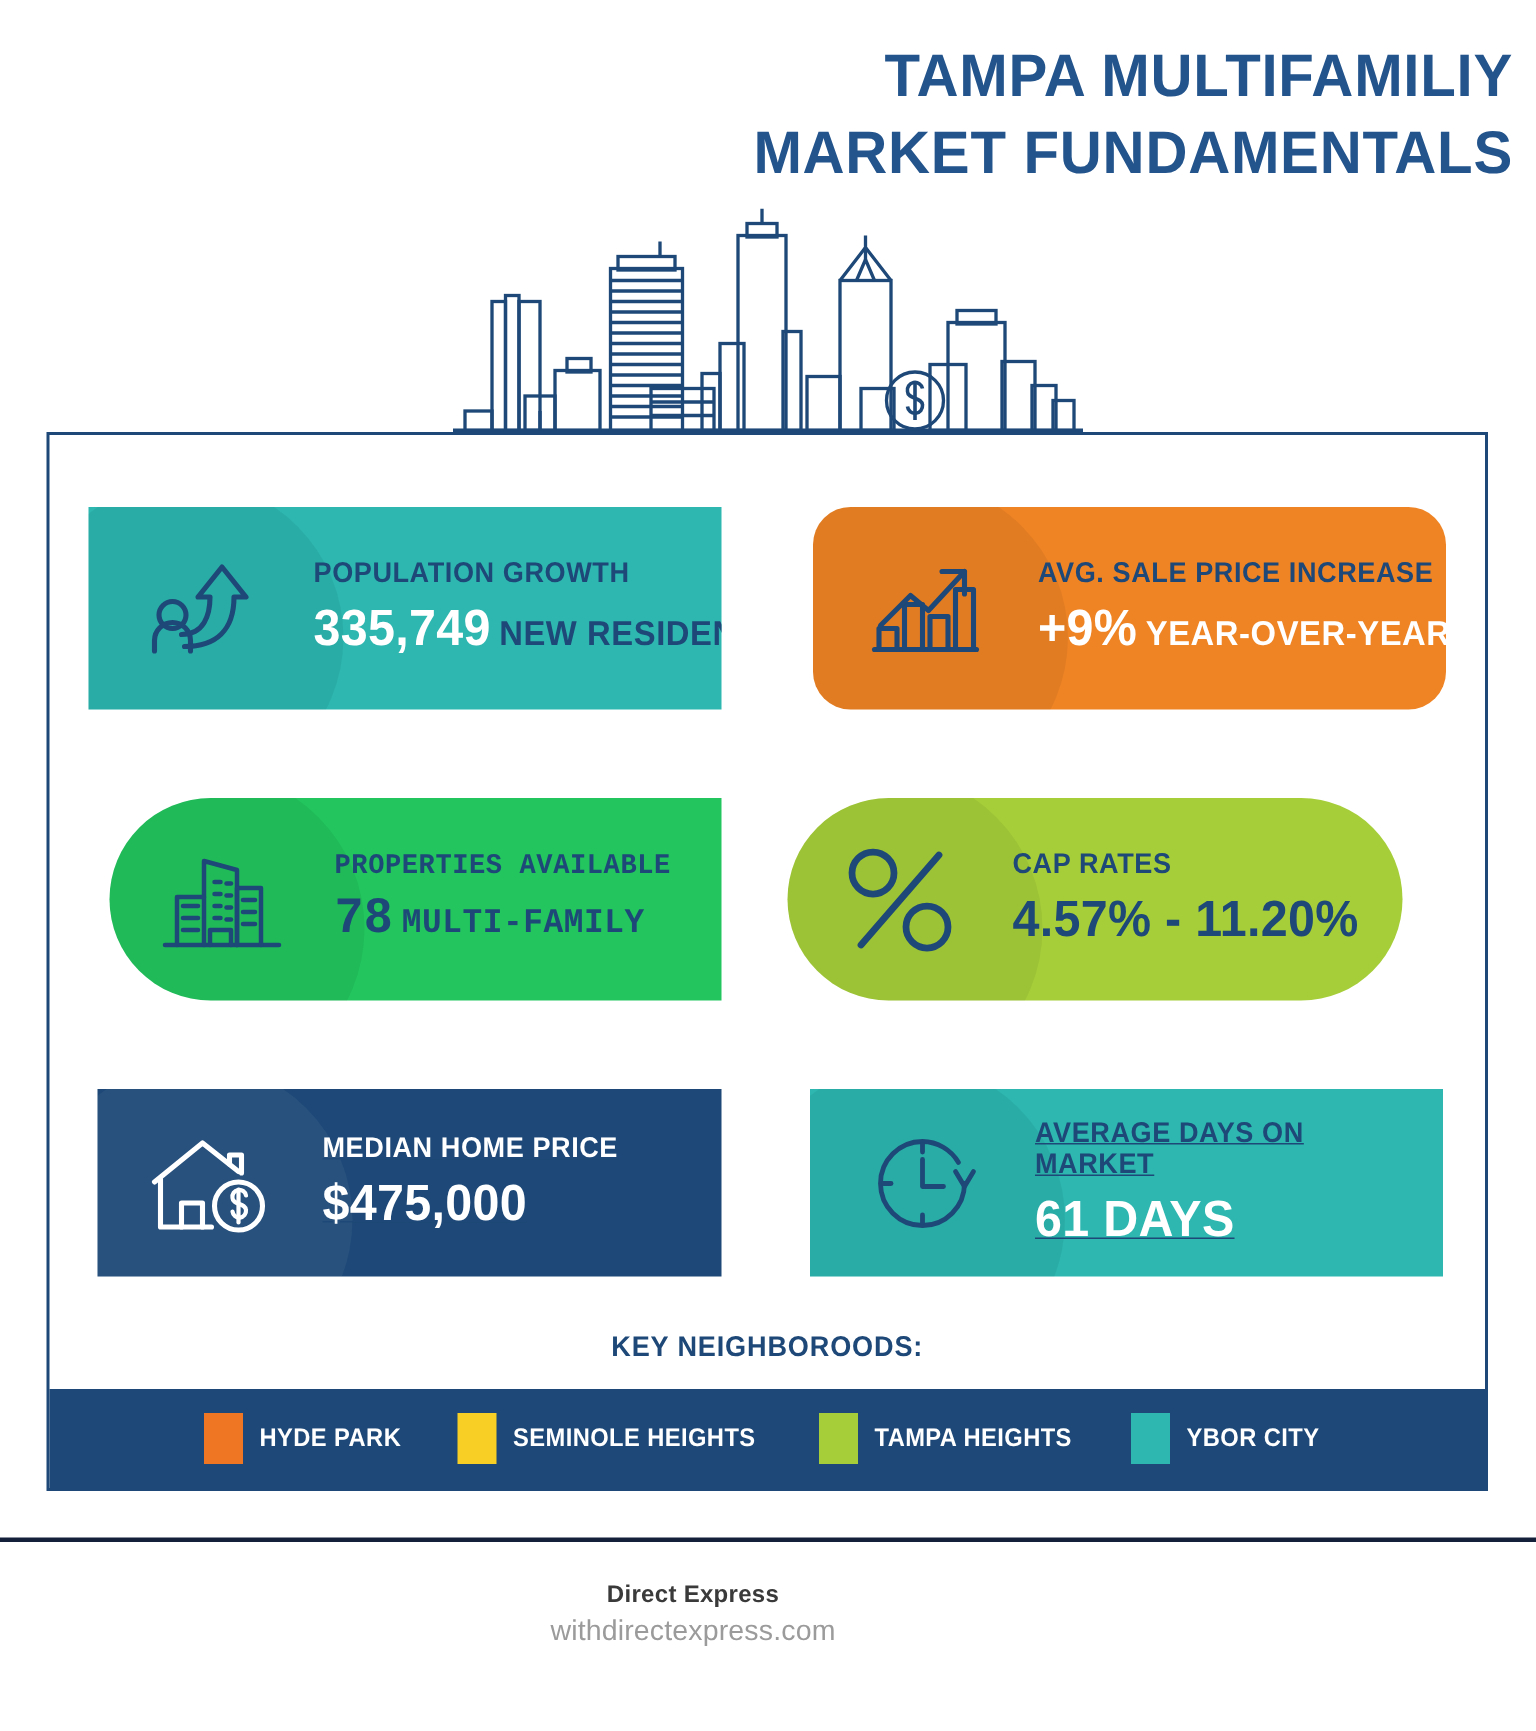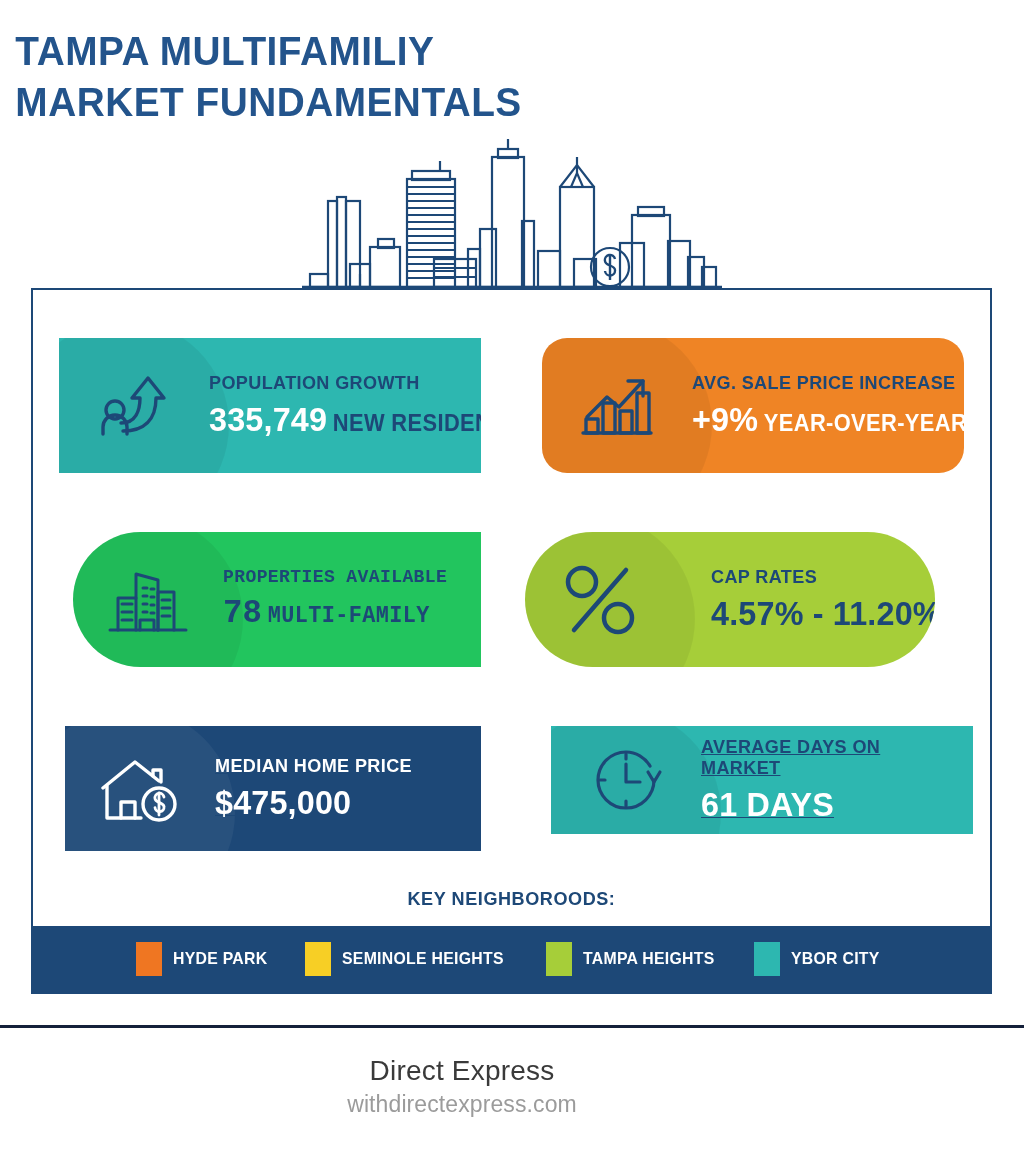--- a/index.html
+++ b/index.html
@@ -12,21 +12,21 @@
     height: 1154px;
     font-family: "Liberation Sans", sans-serif;
     color: #1d4877;
     overflow: hidden;
     position: relative;
   }
 
   
   .title-block {
     padding-top: 26px;
-    text-align: left;
+    text-align: right;
   }
   .title-line {
     font-family: "Liberation Sans", sans-serif;
     font-weight: bold;
     font-size: 40px;
     letter-spacing: 0.5px;
     color: #23548c;
     line-height: 1.28;
     text-transform: uppercase;
     transform: scaleX(0.97);
@@ -147,38 +147,37 @@
   }
   #card-properties .label,
   #card-properties .big,
   #card-properties .unit { color: #1d4877; }
 
   #card-cap-rates {
     width: 410px; height: 135px;
     background: #a6ce39;
     border-radius: 68px;
     margin-right: 55px;
-    gap: 36px;
   }
   #card-cap-rates .label,
   #card-cap-rates .big { color: #1d4877; }
 
   #card-median-price {
     width: 416px; height: 125px;
     background: #1d4877;
     margin-left: 32px;
     margin-right: auto;
   }
   #card-median-price .label,
   #card-median-price .big { color: #ffffff; }
 
   #card-days-market {
-    width: 422px; height: 108px;
+    width: 422px; height: 125px;
     background: #2db7b0;
-    margin-right: 17px;
+    margin-right: 28px;
   }
   #card-days-market .label { color: #1d4877; }
   #card-days-market .big { color: #ffffff; }
 
   .row1 { margin-top: 48px; }
   .row2 { margin-top: 59px; }
   .row3 { margin-top: 59px; text-decoration: underline; }
 
   
   .neigh-title {
@@ -233,27 +232,27 @@
   .footer {
     position: absolute;
     left: 0;
     top: 1055px;
     width: 1024px;
     text-align: center;
     padding-right: 100px;
     box-sizing: border-box;
   }
   .brand-name {
-    font-weight: normal;
-    font-size: 28px;
+    font-weight: bold;
+    font-size: 16px;
     color: #3a3a3a;
     letter-spacing: 0.2px;
   }
   .brand-url {
-    font-size: 23px;
+    font-size: 19px;
     color: #9b9b9b;
     margin-top: 4px;
     letter-spacing: 0.1px;
   }
 </style>
 </head>
 <body>
 
 <div class="title-block">
   <div class="title-line">TAMPA MULTIFAMILIY</div>

